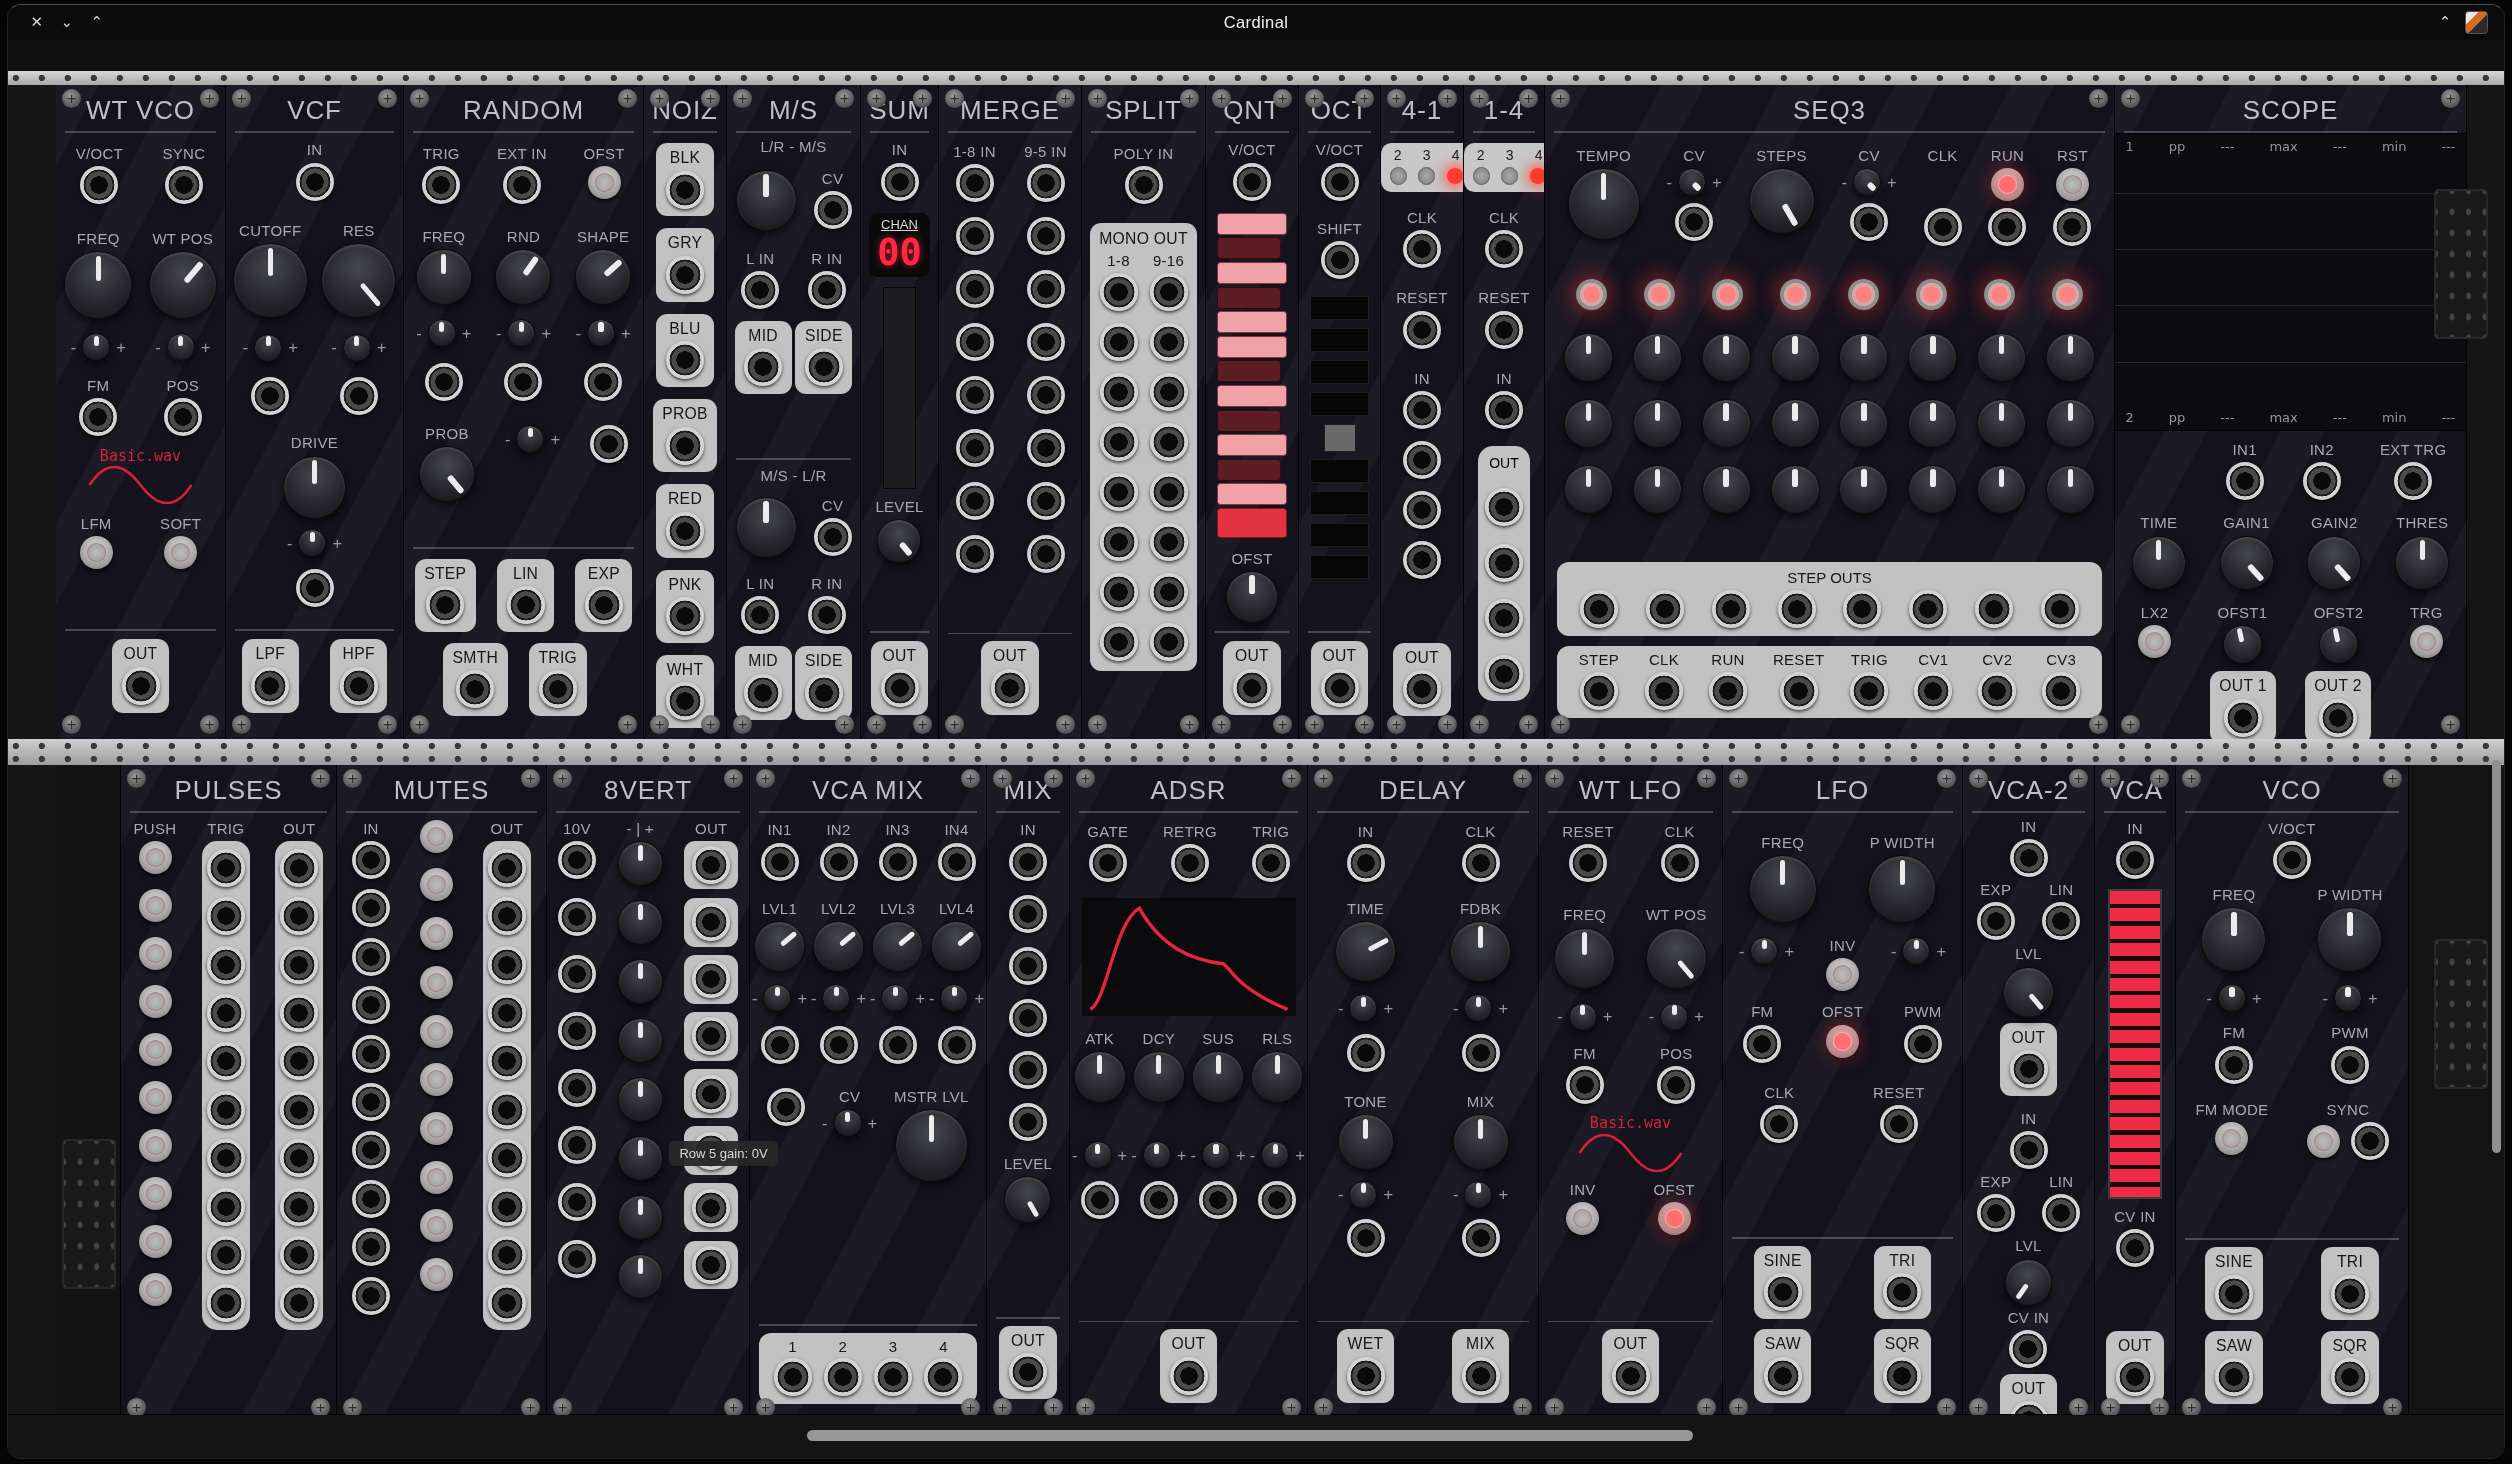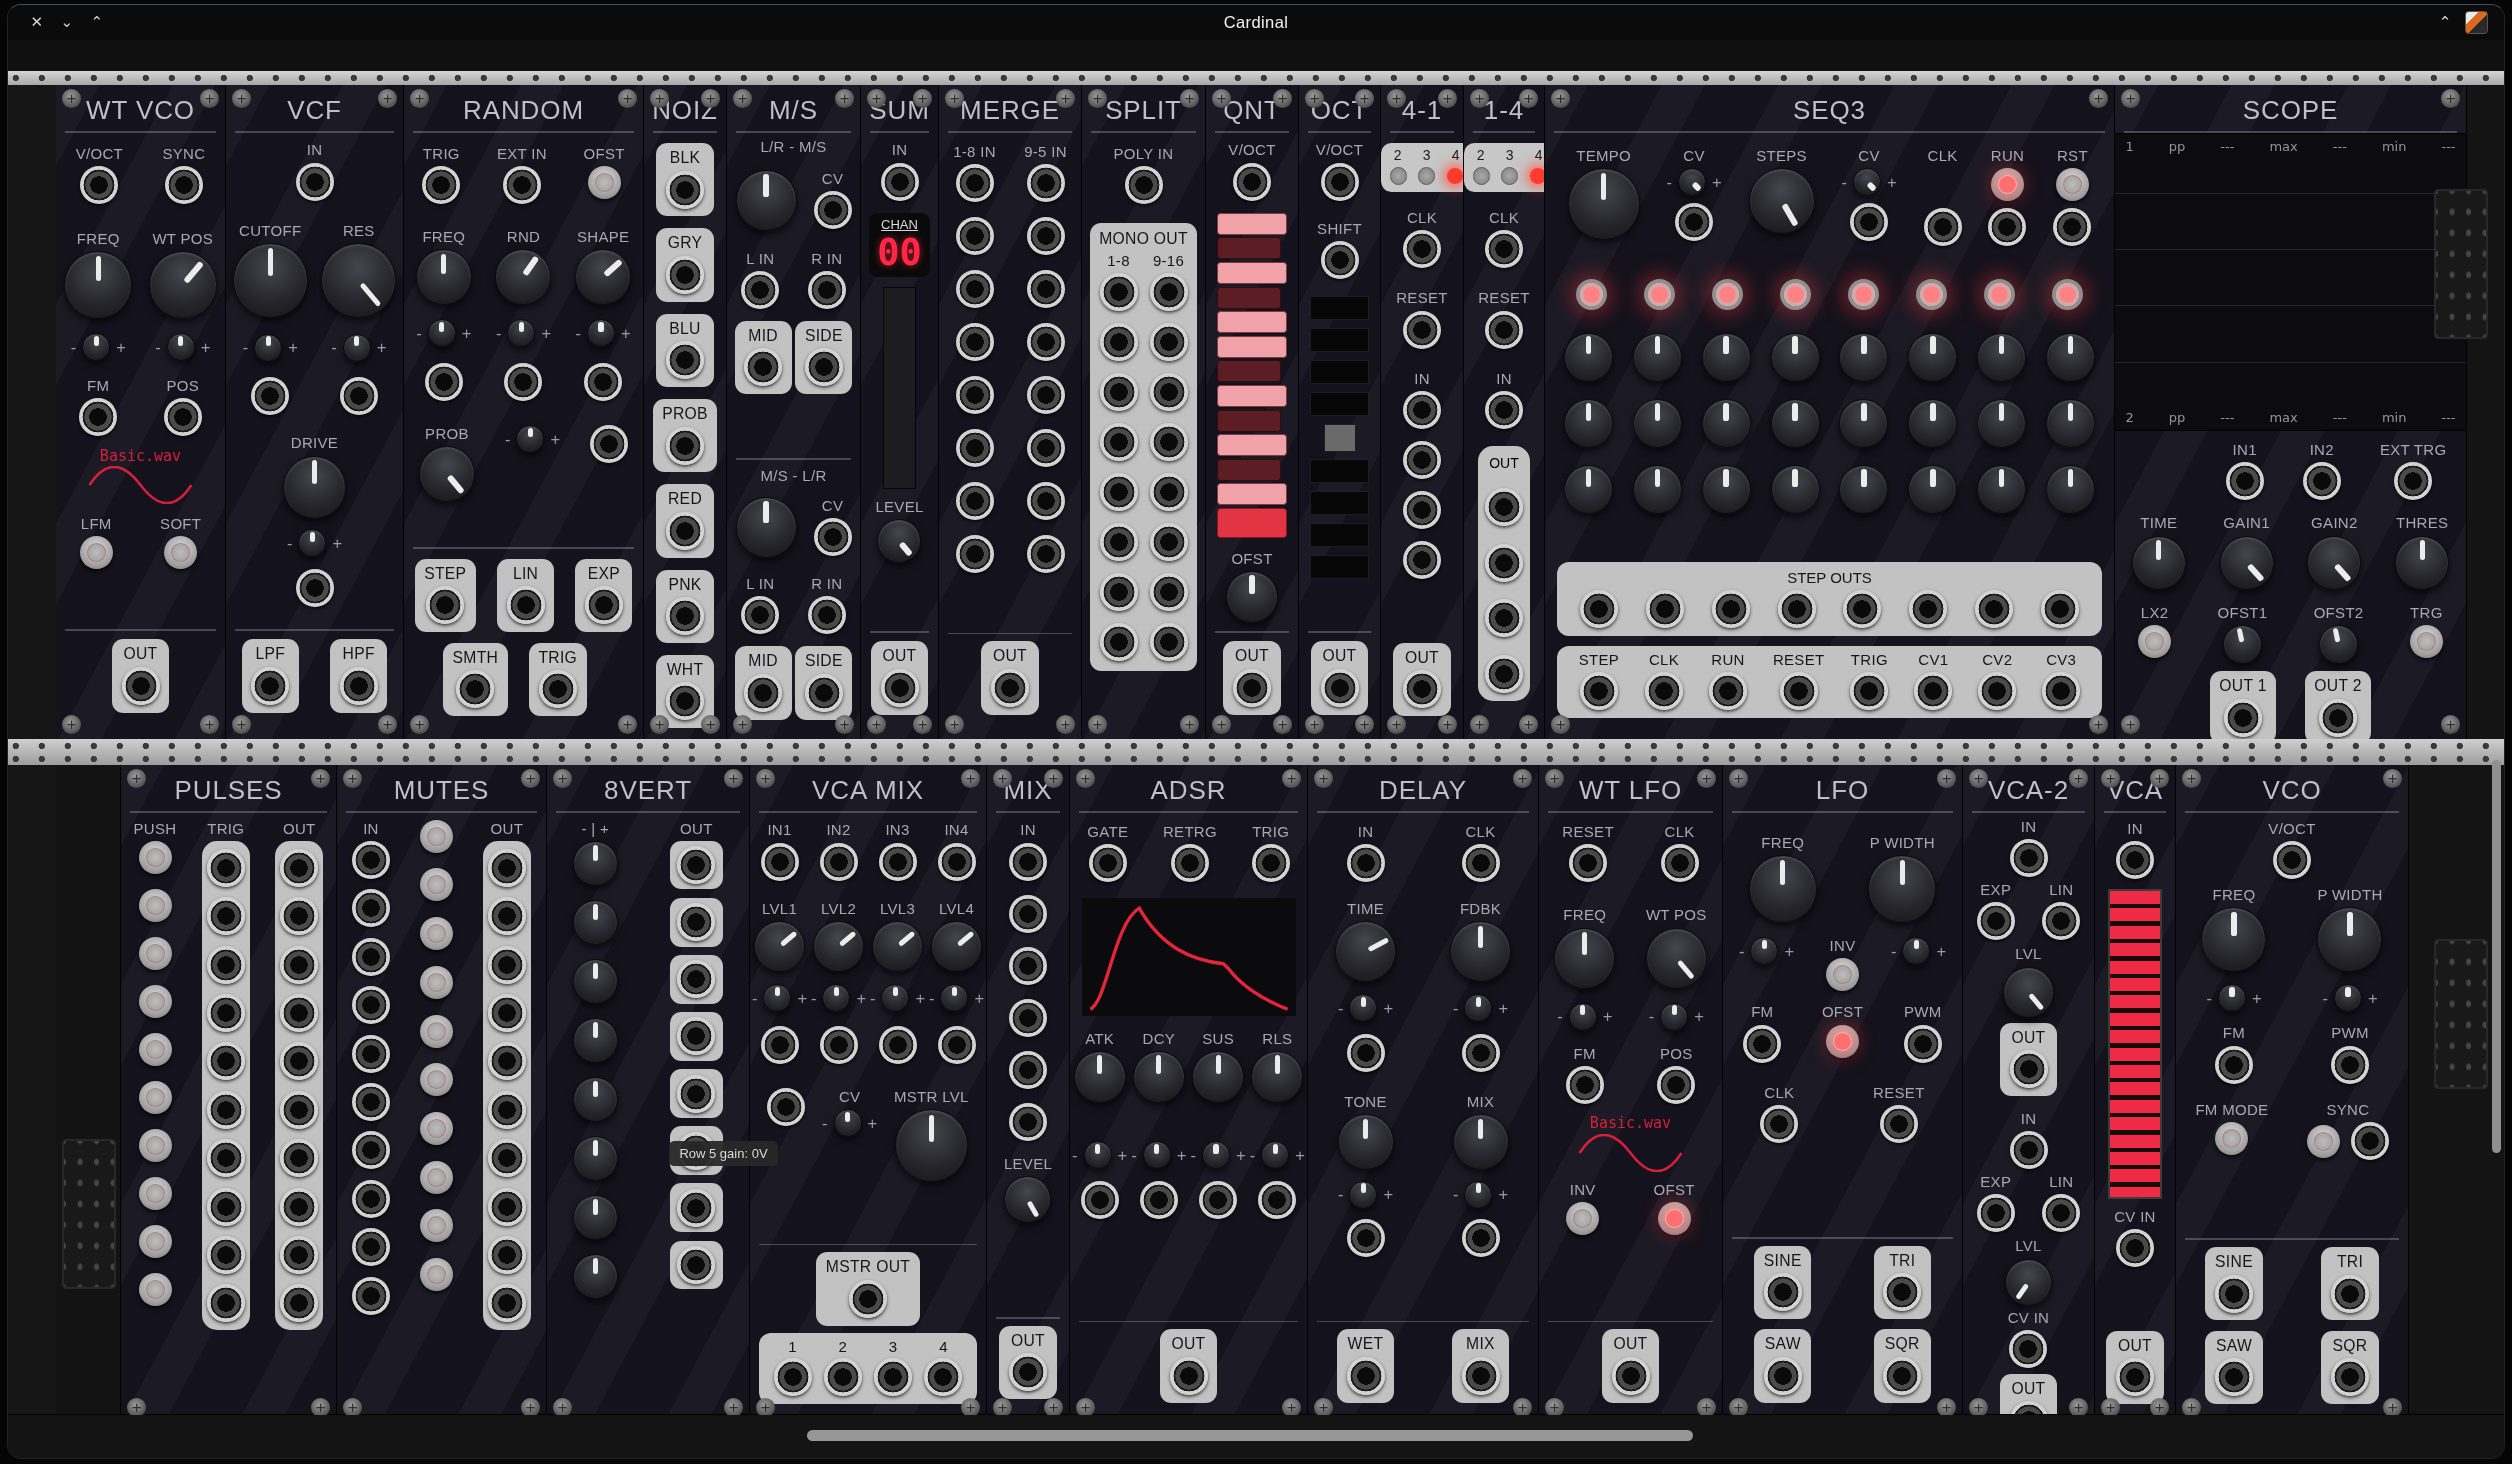--- a/index.html
+++ b/index.html
@@ -1609,20 +1609,49 @@
           <div class="screw tl">+</div>
           <div class="screw tr">+</div>
           <div class="screw bl">+</div>
           <div class="screw br">+</div>
           <div class="mtitle">8VERT</div>
           <div class="titlehr"></div>
           <div class="mbody">
             <div class="mrow" style="margin-top: 7px;">
               <div class="gridwrap">
                 <div class="gcol">
+                  <div class="lab">10V</div>
+                  <div class="gcolbody" style="gap: 19px;">
+                    <div class="cellwrap">
+                      <div class="jack"></div>
+                    </div>
+                    <div class="cellwrap">
+                      <div class="jack"></div>
+                    </div>
+                    <div class="cellwrap">
+                      <div class="jack"></div>
+                    </div>
+                    <div class="cellwrap">
+                      <div class="jack"></div>
+                    </div>
+                    <div class="cellwrap">
+                      <div class="jack"></div>
+                    </div>
+                    <div class="cellwrap">
+                      <div class="jack"></div>
+                    </div>
+                    <div class="cellwrap">
+                      <div class="jack"></div>
+                    </div>
+                    <div class="cellwrap">
+                      <div class="jack"></div>
+                    </div>
+                  </div>
+                </div>
+                <div class="gcol">
                   <div class="lab">- | +</div>
                   <div class="gcolbody" style="gap: 14px;">
                     <div class="cellwrap">
                       <div class="knob" style="width: 43px; height: 43px;">
                         <div class="ptr" style="transform: rotate(0deg);"></div>
                       </div>
                     </div>
                     <div class="cellwrap">
                       <div class="knob" style="width: 43px; height: 43px;">
                         <div class="ptr" style="transform: rotate(0deg);"></div>
@@ -1814,26 +1843,20 @@
               </div>
               <div class="cellwrap">
                 <div class="lab">MSTR LVL</div>
                 <div class="knob" style="width: 71px; height: 71px;">
                   <div class="ptr" style="transform: rotate(0deg);"></div>
                 </div>
               </div>
             </div>
             <div class="flexsp"></div>
             <div class="hrline"></div>
-            <div class="mrow" style="margin-top: 7px;">
-              <div class="pad">
-                <div class="plab">MSTR OUT</div>
-                <div class="jack"></div>
-              </div>
-            </div>
             <div class="mrow" style="margin-top: 7px; margin-bottom: 17.4px; padding-left: 8.7px; padding-right: 8.7px;">
               <div class="striph" style="flex: 1 1 0%;">
                 <div class="srow">
                   <div class="cellwrap">
                     <div class="lab">1</div>
                     <div class="jack"></div>
                   </div>
                   <div class="cellwrap">
                     <div class="lab">2</div>
                     <div class="jack"></div>

